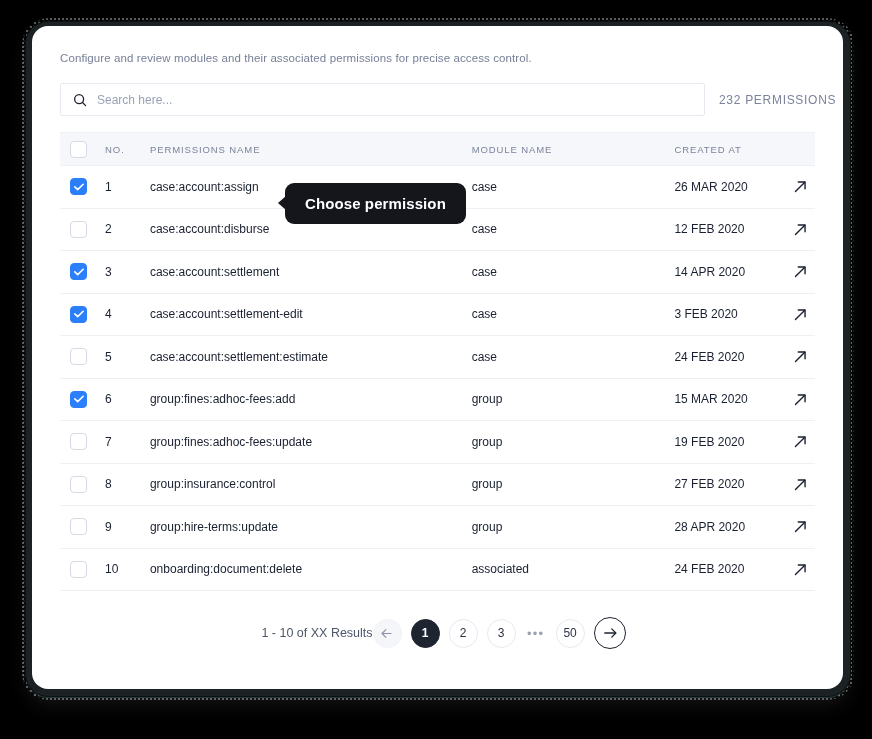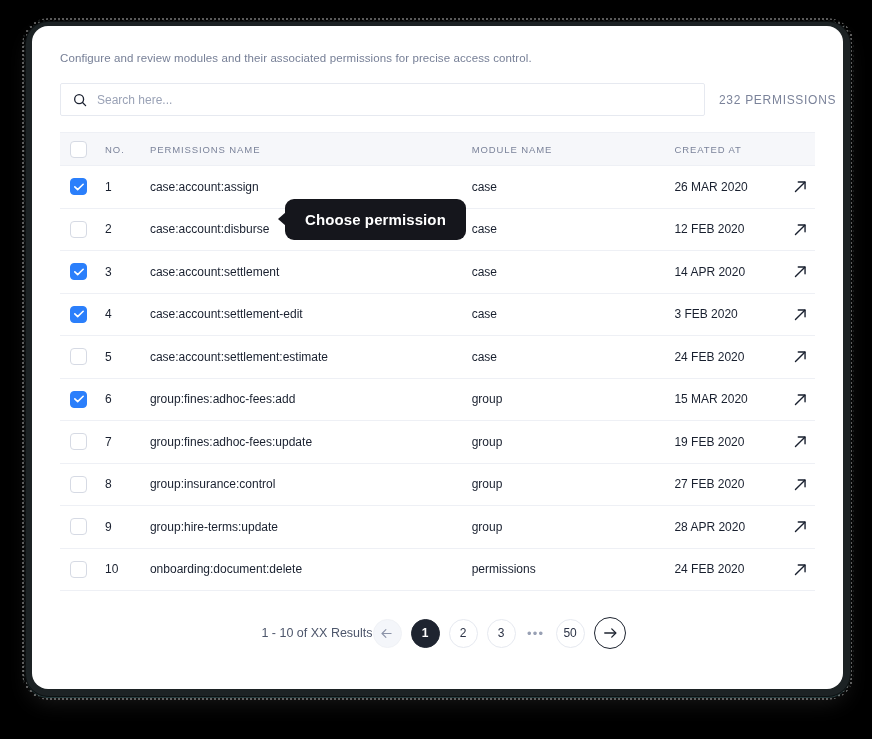--- a/index.html
+++ b/index.html
@@ -214,21 +214,20 @@
     background: #15161c;
     border-radius: 9px;
     display: flex;
     align-items: center;
     padding: 0 20px;
     color: #ffffff;
     font-size: 15px;
     font-weight: 600;
     letter-spacing: 0.1px;
     white-space: nowrap;
-    margin-top: 16px;
   }
   .tooltip::before {
     content: "";
     position: absolute;
     left: -7px;
     top: 13px;
     width: 0; height: 0;
     border-top: 7px solid transparent;
     border-bottom: 7px solid transparent;
     border-right: 8px solid #15161c;
@@ -444,21 +443,21 @@
                   </svg>
                 </span>
               </div>
             </div>
             <div class="trow">
               <div class="col-check">
                 <span class="chk"></span>
               </div>
               <div class="col-no cell num">10</div>
               <div class="col-name cell">onboarding:document:delete</div>
-              <div class="col-mod cell">permissions</div>
+              <div class="col-mod cell">associated</div>
               <div class="col-date cell">24 FEB 2020</div>
               <div class="col-act">
                 <span class="arrow-link">
                   <svg width="13" height="13" viewBox="0 0 14 14" fill="none">
                     <line x1="1.6" y1="12.4" x2="11.6" y2="2.4" stroke="#19202f" stroke-width="1.5" stroke-linecap="round"></line>
                     <path d="M4.6 2.2 H11.9 V9.5" stroke="#19202f" stroke-width="1.5" stroke-linecap="round" stroke-linejoin="round"></path>
                   </svg>
                 </span>
               </div>
             </div>

